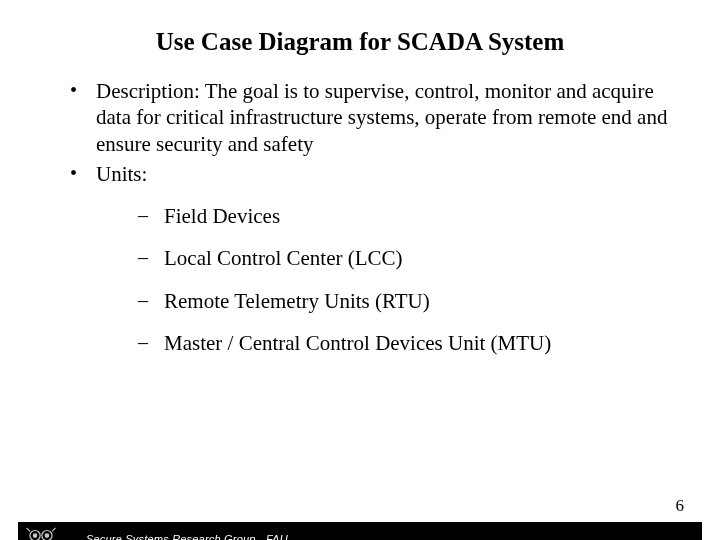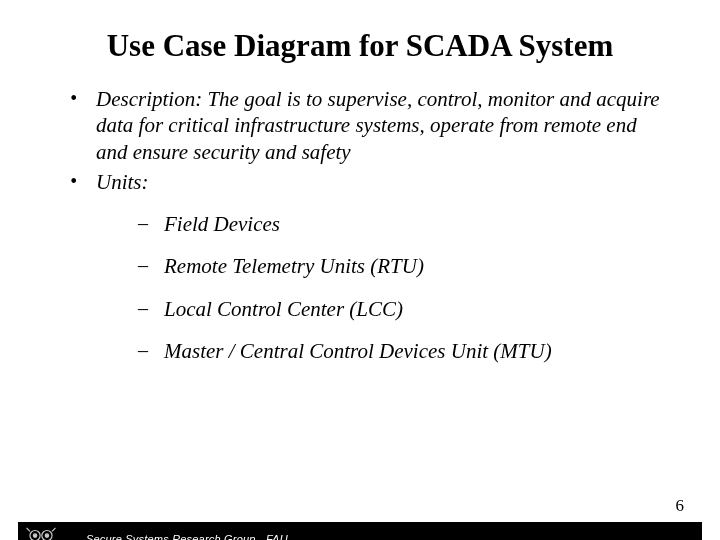--- a/index.html
+++ b/index.html
@@ -14,41 +14,40 @@
     position: relative;
   }
   .slide {
     width: 720px;
     height: 540px;
     position: relative;
     box-sizing: border-box;
   }
   .title {
     text-align: center;
-    font-size: 31px;
+    font-size: 25px;
     font-weight: bold;
     margin-top: 28px;
     margin-bottom: 22px;
     padding: 0 40px;
   }
   .body {
     padding: 0 52px 0 70px;
     font-size: 21px;
     line-height: 1.25;
   }
   ul.level1 {
     list-style: none;
     margin: 0;
     padding: 0;
   }
   ul.level1 > li {
     position: relative;
     padding-left: 26px;
     margin-bottom: 4px;
-    font-style: italic;
   }
   ul.level1 > li::before {
     content: "•";
     position: absolute;
     left: 0;
     top: 0;
     font-size: 20px;
   }
   ul.level2 {
     list-style: none;
@@ -114,22 +113,22 @@
   <div class="body">
     <ul class="level1">
       <li>
         <span>Description:</span>
         <span>The goal is to supervise, control, monitor and acquire data for critical infrastructure systems, operate from remote end and ensure security and safety</span>
       </li>
       <li>
         <span>Units:</span>
         <ul class="level2">
           <li>Field Devices</li>
+          <li>Local Control Center (LCC)</li>
           <li>Remote Telemetry Units (RTU)</li>
-          <li>Local Control Center (LCC)</li>
           <li>Master / Central Control Devices Unit (MTU)</li>
         </ul>
       </li>
     </ul>
   </div>
 
   <div class="page-number">6</div>
 
   <div class="footer-bar">
     <div class="footer-logo">

